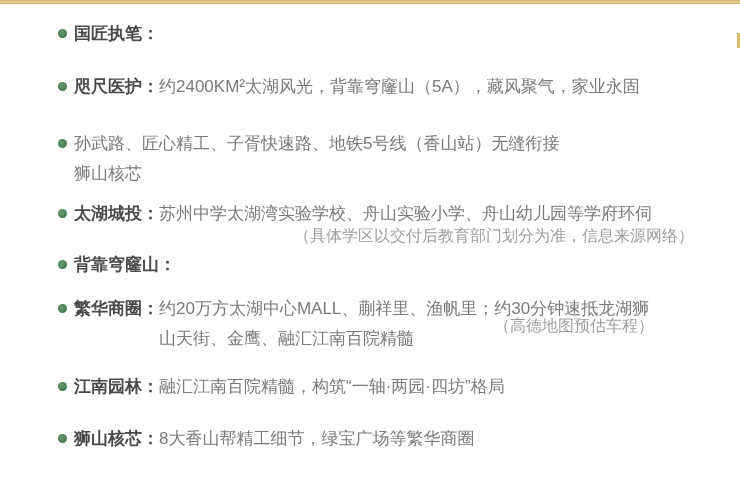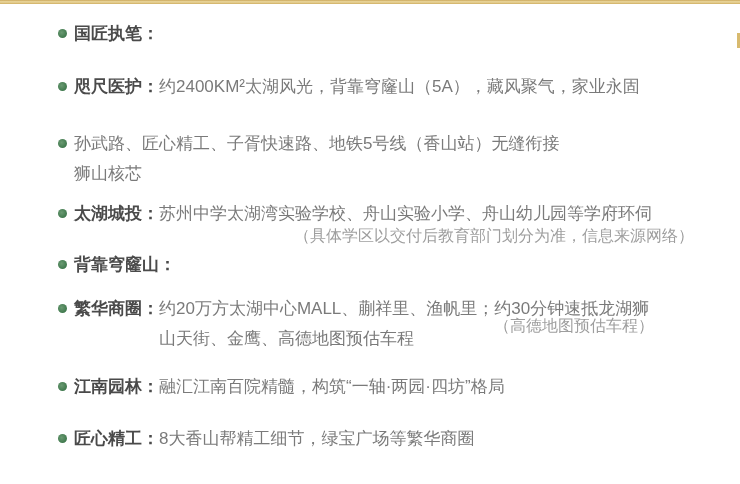--- a/index.html
+++ b/index.html
@@ -100,39 +100,39 @@
       <span class="label">背靠穹窿山：</span>
     </div>
   </div>
 
   <div class="item" style="top:294px">
     <span class="dot"></span>
     <div class="content">
       <span class="label">繁华商圈：</span>
       <div class="body">
         <div class="line">约20万方太湖中心MALL、蒯祥里、渔帆里；约30分钟速抵龙湖狮</div>
-        <div class="line">山天街、金鹰、高德地图预估车程</div>
+        <div class="line">山天街、金鹰、融汇江南百院精髓</div>
         <span class="note note-float">（高德地图预估车程）</span>
       </div>
     </div>
   </div>
 
   <div class="item" style="top:372px">
     <span class="dot"></span>
     <div class="content">
       <span class="label">江南园林：</span>
       <div class="body">
         <div class="line">融汇江南百院精髓，构筑“一轴·两园·四坊”格局</div>
       </div>
     </div>
   </div>
 
   <div class="item" style="top:424px">
     <span class="dot"></span>
     <div class="content">
-      <span class="label">匠心精工：</span>
+      <span class="label">狮山核芯：</span>
       <div class="body">
         <div class="line">8大香山帮精工细节，绿宝广场等繁华商圈</div>
       </div>
     </div>
   </div>
 
 </div>
 
 </body></html>

